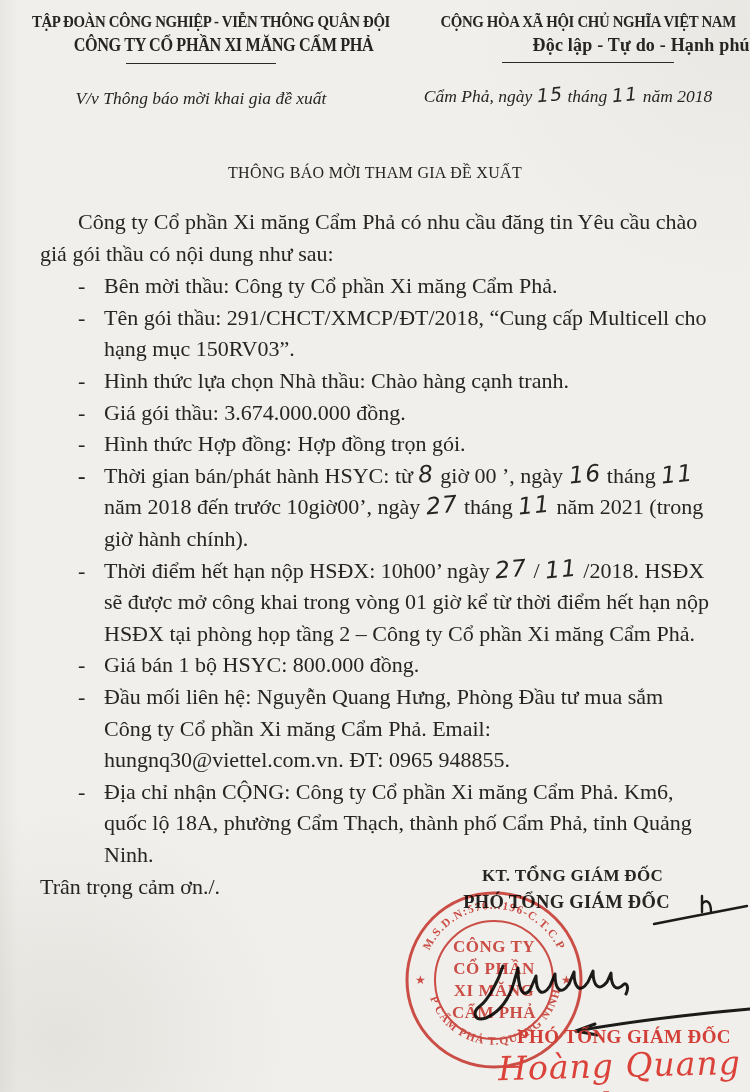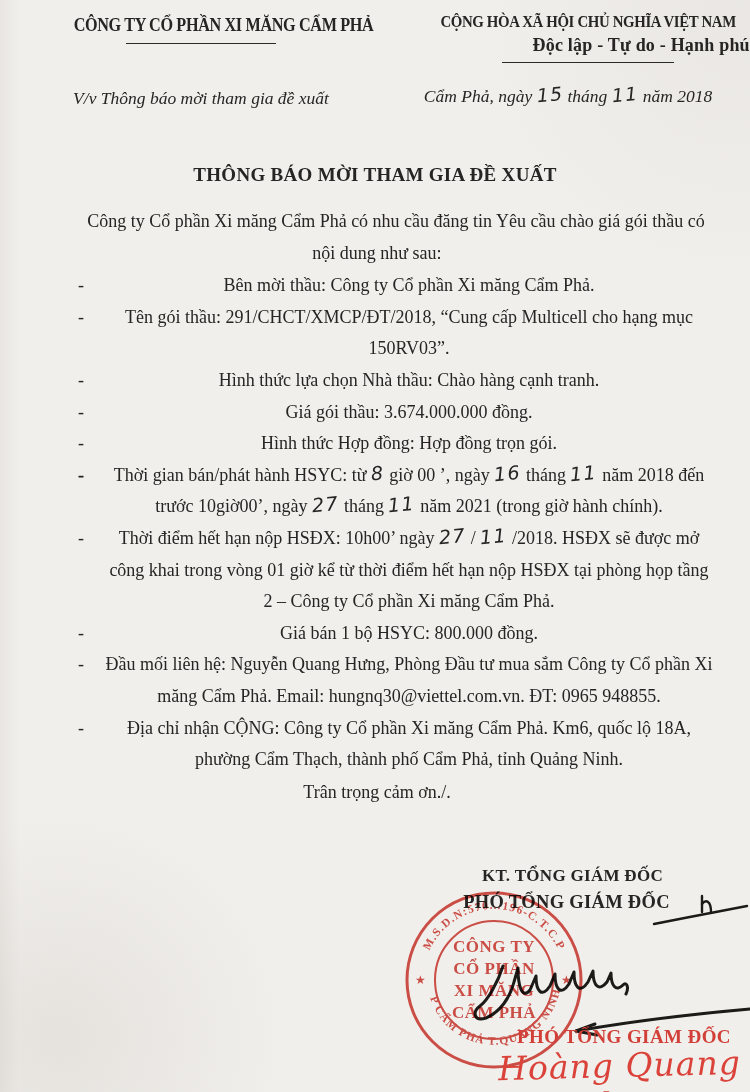--- a/index.html
+++ b/index.html
@@ -14,22 +14,22 @@
   .cond{display:inline-block;transform:scaleX(.9);transform-origin:center;letter-spacing:-.4px;white-space:nowrap;}
   .hl1{font-weight:bold;font-size:16.5px;}
   .hl2{font-weight:bold;font-size:18px;margin-top:3px;letter-spacing:.2px;text-align:right;}
   .rule{height:0;border-top:1.8px solid #2b2a28;margin:7px auto 0 auto;}
   .rule-l{width:150px;}
   .rule-r{width:172px;margin-top:6px;}
   .subject{position:absolute;left:12px;top:88px;width:378px;text-align:center;font-style:italic;font-size:17.5px;}
   .dateline{position:absolute;left:388px;top:86px;width:360px;text-align:center;font-style:italic;font-size:17.5px;}
   .hw{display:inline-block;font-family:"DejaVu Sans",sans-serif;font-style:italic;font-size:1.06em;
       line-height:1;transform:rotate(-5deg) translateY(-1px);letter-spacing:1.5px;}
-  .title{position:absolute;left:0;top:164px;width:100%;text-align:center;font-weight:bold;font-size:19px;letter-spacing:.3px;}
-  .docbody{position:absolute;left:40px;top:206px;width:674px;font-size:18px;line-height:31.6px;text-align:center;}
+  .title{position:absolute;left:0;top:164px;width:100%;text-align:center;font-weight:normal;font-size:16px;letter-spacing:.3px;}
+  .docbody{position:absolute;left:40px;top:206px;width:674px;font-size:22px;line-height:31.6px;}
   .intro{margin:0 0 1px 0;text-indent:38px;}
   .item{position:relative;padding-left:64px;margin:0;}
   .dash{position:absolute;left:38px;top:0;}
   .email{text-underline-offset:3px;}
   .closing{margin-top:1px;}
   .sig-kt{position:absolute;left:430px;top:866px;width:285px;text-align:center;font-weight:bold;font-size:17px;letter-spacing:.3px;}
   .sig-pho{position:absolute;left:424px;top:892px;width:285px;text-align:center;font-weight:bold;font-size:18.5px;letter-spacing:.3px;}
   .stamp{position:absolute;left:398px;top:884px;mix-blend-mode:multiply;opacity:.9;}
   .signature-svg{position:absolute;left:458px;top:938px;mix-blend-mode:multiply;}
   .penmark-svg{position:absolute;left:650px;top:888px;mix-blend-mode:multiply;}
@@ -41,31 +41,32 @@
   .ring-txt{font-size:11.5px;font-weight:bold;letter-spacing:1.2px;}
   .stamp-center{font-size:17px;font-weight:bold;letter-spacing:.5px;}
   .star-txt{font-size:12px;}
 </style>
 </head>
 <body>
 
 <div class="page">
 
   <div class="hdr-left">
+    <div class="hl1"><span class="cond">TẬP ĐOÀN CÔNG NGHIỆP - VIỄN THÔNG QUÂN ĐỘI</span></div>
     <div class="hl2"><span class="cond">CÔNG TY CỔ PHẦN XI MĂNG CẨM PHẢ</span></div>
     <div class="rule rule-l"></div>
   </div>
 
   <div class="hdr-right">
     <div class="hl1"><span class="cond">CỘNG HÒA XÃ HỘI CHỦ NGHĨA VIỆT NAM</span></div>
     <div class="hl2">Độc lập - Tự do - Hạnh phúc</div>
     <div class="rule rule-r"></div>
   </div>
 
-  <div class="subject">V/v Thông báo mời tham gia đề xuất</div>
+  <div class="subject">V/v Thông báo mời khai gia đề xuất</div>
   <div class="dateline"><span>Cẩm Phả, ngày </span><span class="hw">15</span><span> tháng </span><span class="hw">11</span><span> năm 2018</span></div>
 
   <div class="title">THÔNG BÁO MỜI THAM GIA ĐỀ XUẤT</div>
 
   <div class="docbody">
     <p class="intro">Công ty Cổ phần Xi măng Cẩm Phả có nhu cầu đăng tin Yêu cầu chào giá gói thầu có nội dung như sau:</p>
 
     <div class="item"><span class="dash">-</span><span>Bên mời thầu: Công ty Cổ phần Xi măng Cẩm Phả.</span></div>
 
     <div class="item"><span class="dash">-</span><span>Tên gói thầu: 291/CHCT/XMCP/ĐT/2018, “Cung cấp Multicell cho hạng mục 150RV03”.</span></div>

